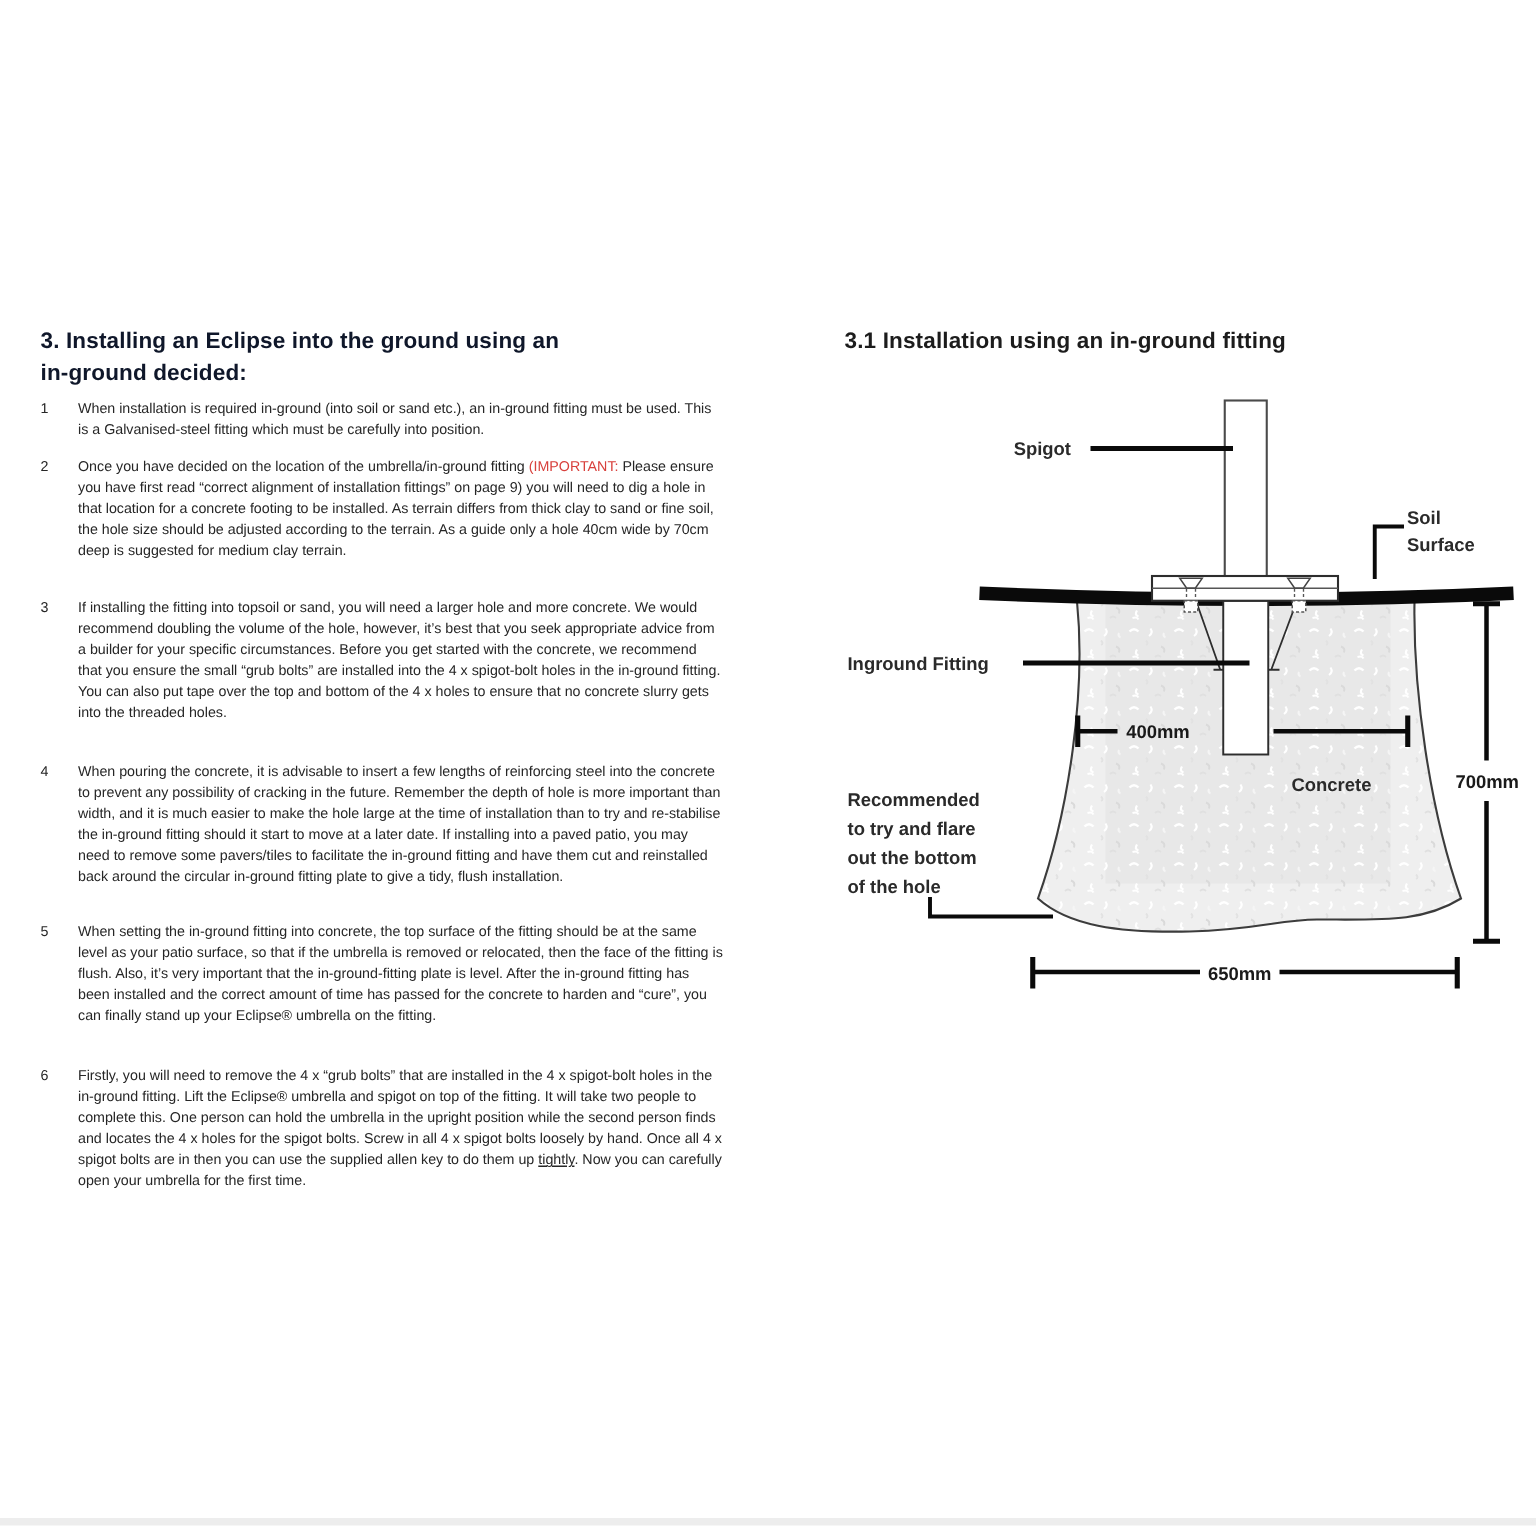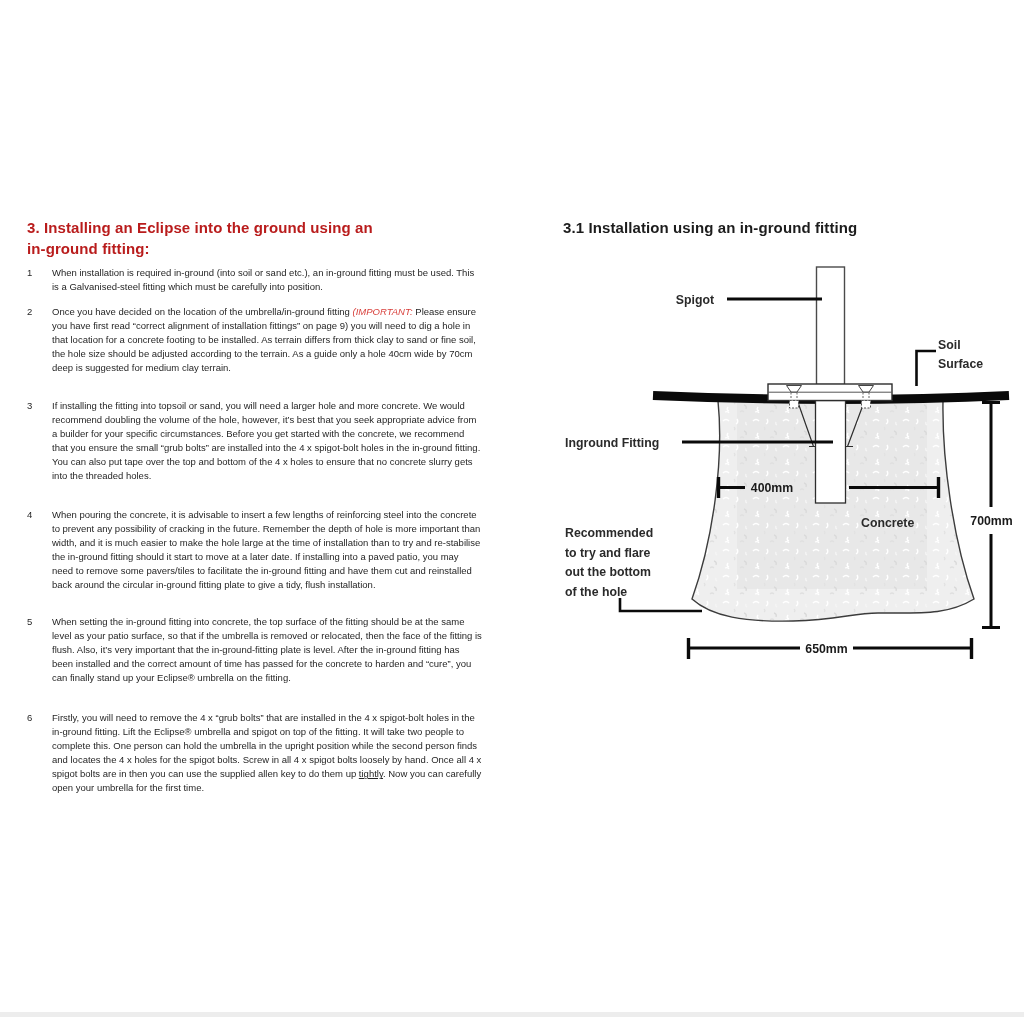--- a/index.html
+++ b/index.html
@@ -2,47 +2,47 @@
 <html><head>
 <meta charset="utf-8">
 <style>
   html,body{margin:0;padding:0;}
   body{
     width:1024px;height:1024px;position:relative;background:#ffffff;
     font-family:"Liberation Sans", sans-serif;color:#262626;overflow:hidden;
   }
   .heading{
     position:absolute;left:27px;top:218px;
-    font-size:15px;font-weight:600;line-height:20.5px;color:#b91c1c;letter-spacing:.1px;
+    font-size:15px;font-weight:600;line-height:20.5px;color:#0f172a;letter-spacing:.1px;
   }
   .diagram-title{
     position:absolute;left:563px;top:218px;
     font-size:15px;font-weight:600;line-height:20px;color:#1c1c1c;letter-spacing:.1px;text-align:right;
   }
   .item{position:absolute;left:27px;width:462px;}
   .item .num{
     position:absolute;left:0;top:0;font-size:9.5px;line-height:14.1px;color:#262626;
   }
   .item .para{
     margin:0 0 0 25px;width:430px;font-size:9.5px;line-height:14.1px;color:#262626;
     text-align:left;
   }
-  .red{color:#d8403c;font-style:italic;}
+  .red{color:#d8403c;}
   .u{text-decoration:underline;text-align:right;}
   .diagram-svg{position:absolute;left:0;top:0;}
   .dlabel{font-family:"Liberation Sans",sans-serif;font-size:12.3px;font-weight:600;fill:#2a2a2a;}
   .dim-text{font-family:"Liberation Sans",sans-serif;font-size:12.3px;font-weight:600;fill:#1a1a1a;}
   .page-edge{position:absolute;left:0;top:1012px;width:1024px;height:5px;background:#ededed;}
 </style>
 </head>
 <body>
 
 <div class="heading">
   <div>3. Installing an Eclipse into the ground using an</div>
-  <div>in-ground fitting:</div>
+  <div>in-ground decided:</div>
 </div>
 
 <div class="item" style="top:266px">
   <span class="num">1</span>
   <p class="para"><span>When installation is required in-ground (into soil or sand etc.), an in-ground fitting must be used. This is a Galvanised-steel fitting which must be carefully into position.</span></p>
 </div>
 
 <div class="item" style="top:305px">
   <span class="num">2</span>
   <p class="para"><span>Once you have decided on the location of the umbrella/in-ground fitting </span><span class="red">(IMPORTANT:</span><span> Please ensure you have first read “correct alignment of installation fittings” on page 9) you will need to dig a hole in that location for a concrete footing to be installed. As terrain differs from thick clay to sand or fine soil, the hole size should be adjusted according to the terrain. As a guide only a hole 40cm wide by 70cm deep is suggested for medium clay terrain.</span></p>

